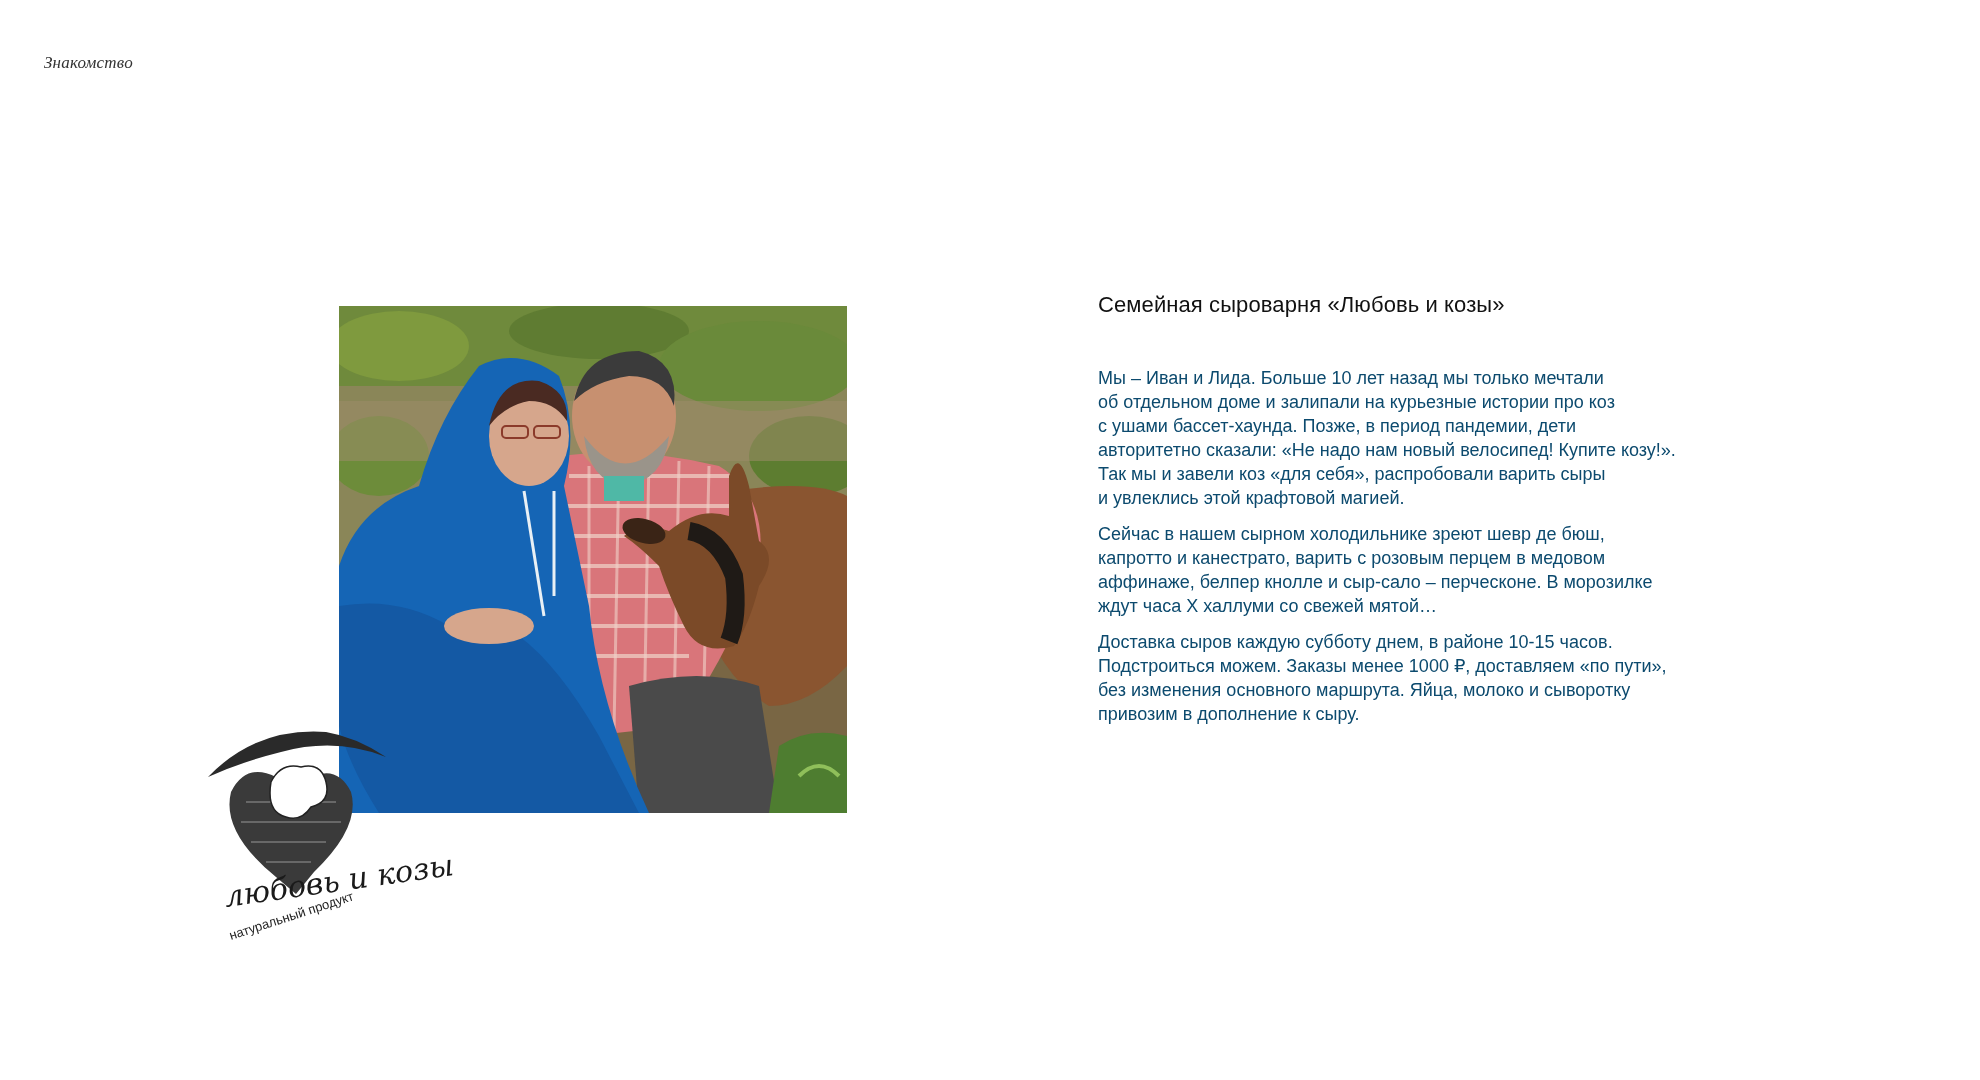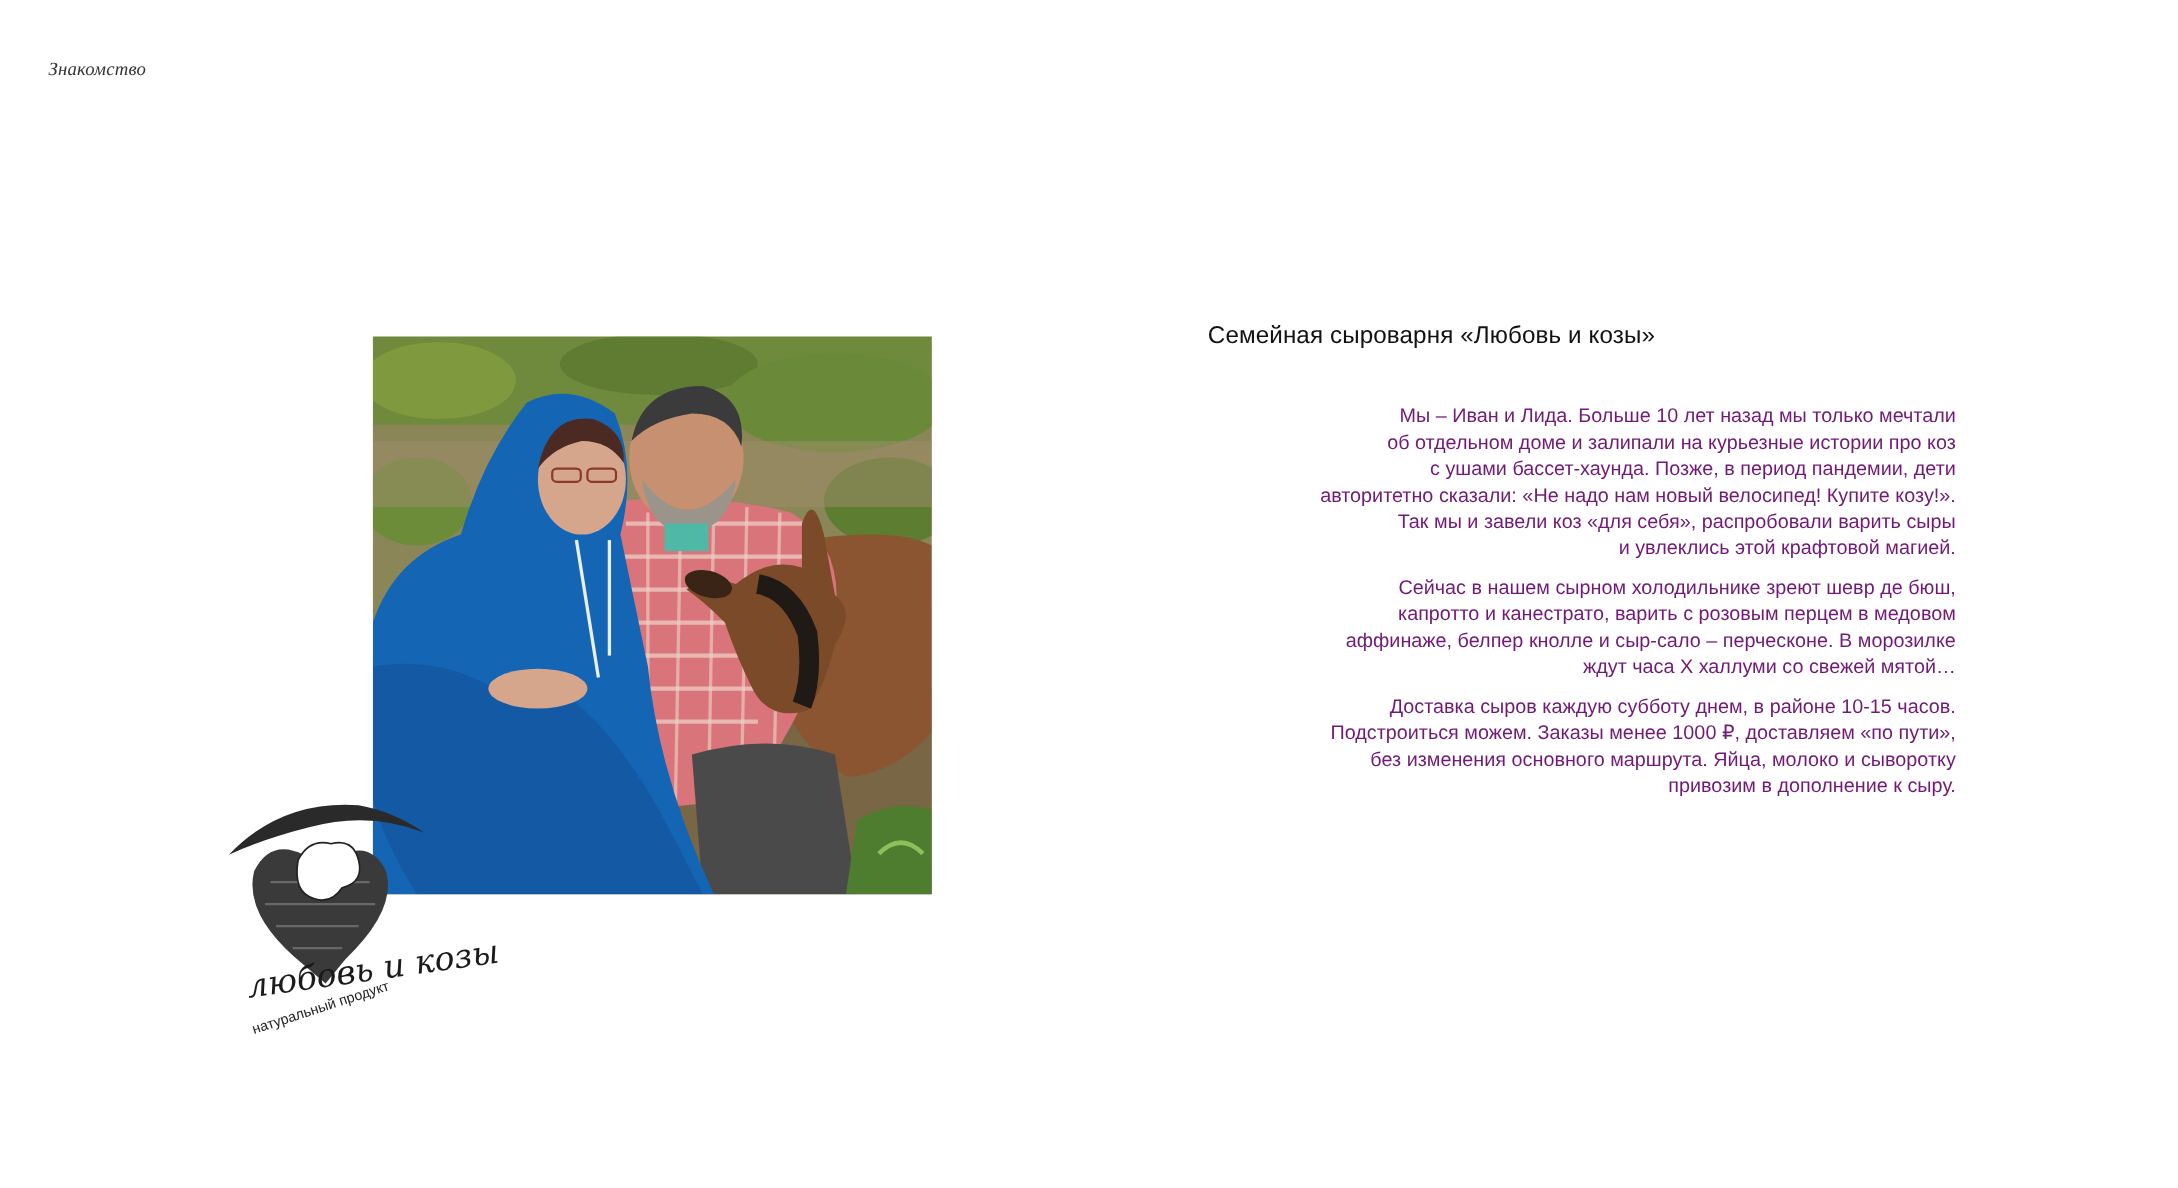--- a/index.html
+++ b/index.html
@@ -53,23 +53,22 @@
       font-size: 22px;
       font-weight: normal;
       margin: 0 0 48px 0;
       letter-spacing: 0.1px;
       color: #111111;
     }
     .para {
       font-size: 18px;
       line-height: 24px;
       margin: 0 0 12px 0;
-      color: #701a75;
+      color: #0c4a6e;
       white-space: pre-line;
-      text-align: right;
     }
   </style>
 </head>
 <body>
 
 <div class="section-label">Знакомство</div>
 
 <div class="photo-frame">
   <svg width="508" height="507" viewBox="0 0 508 507" xmlns="http://www.w3.org/2000/svg">
 

